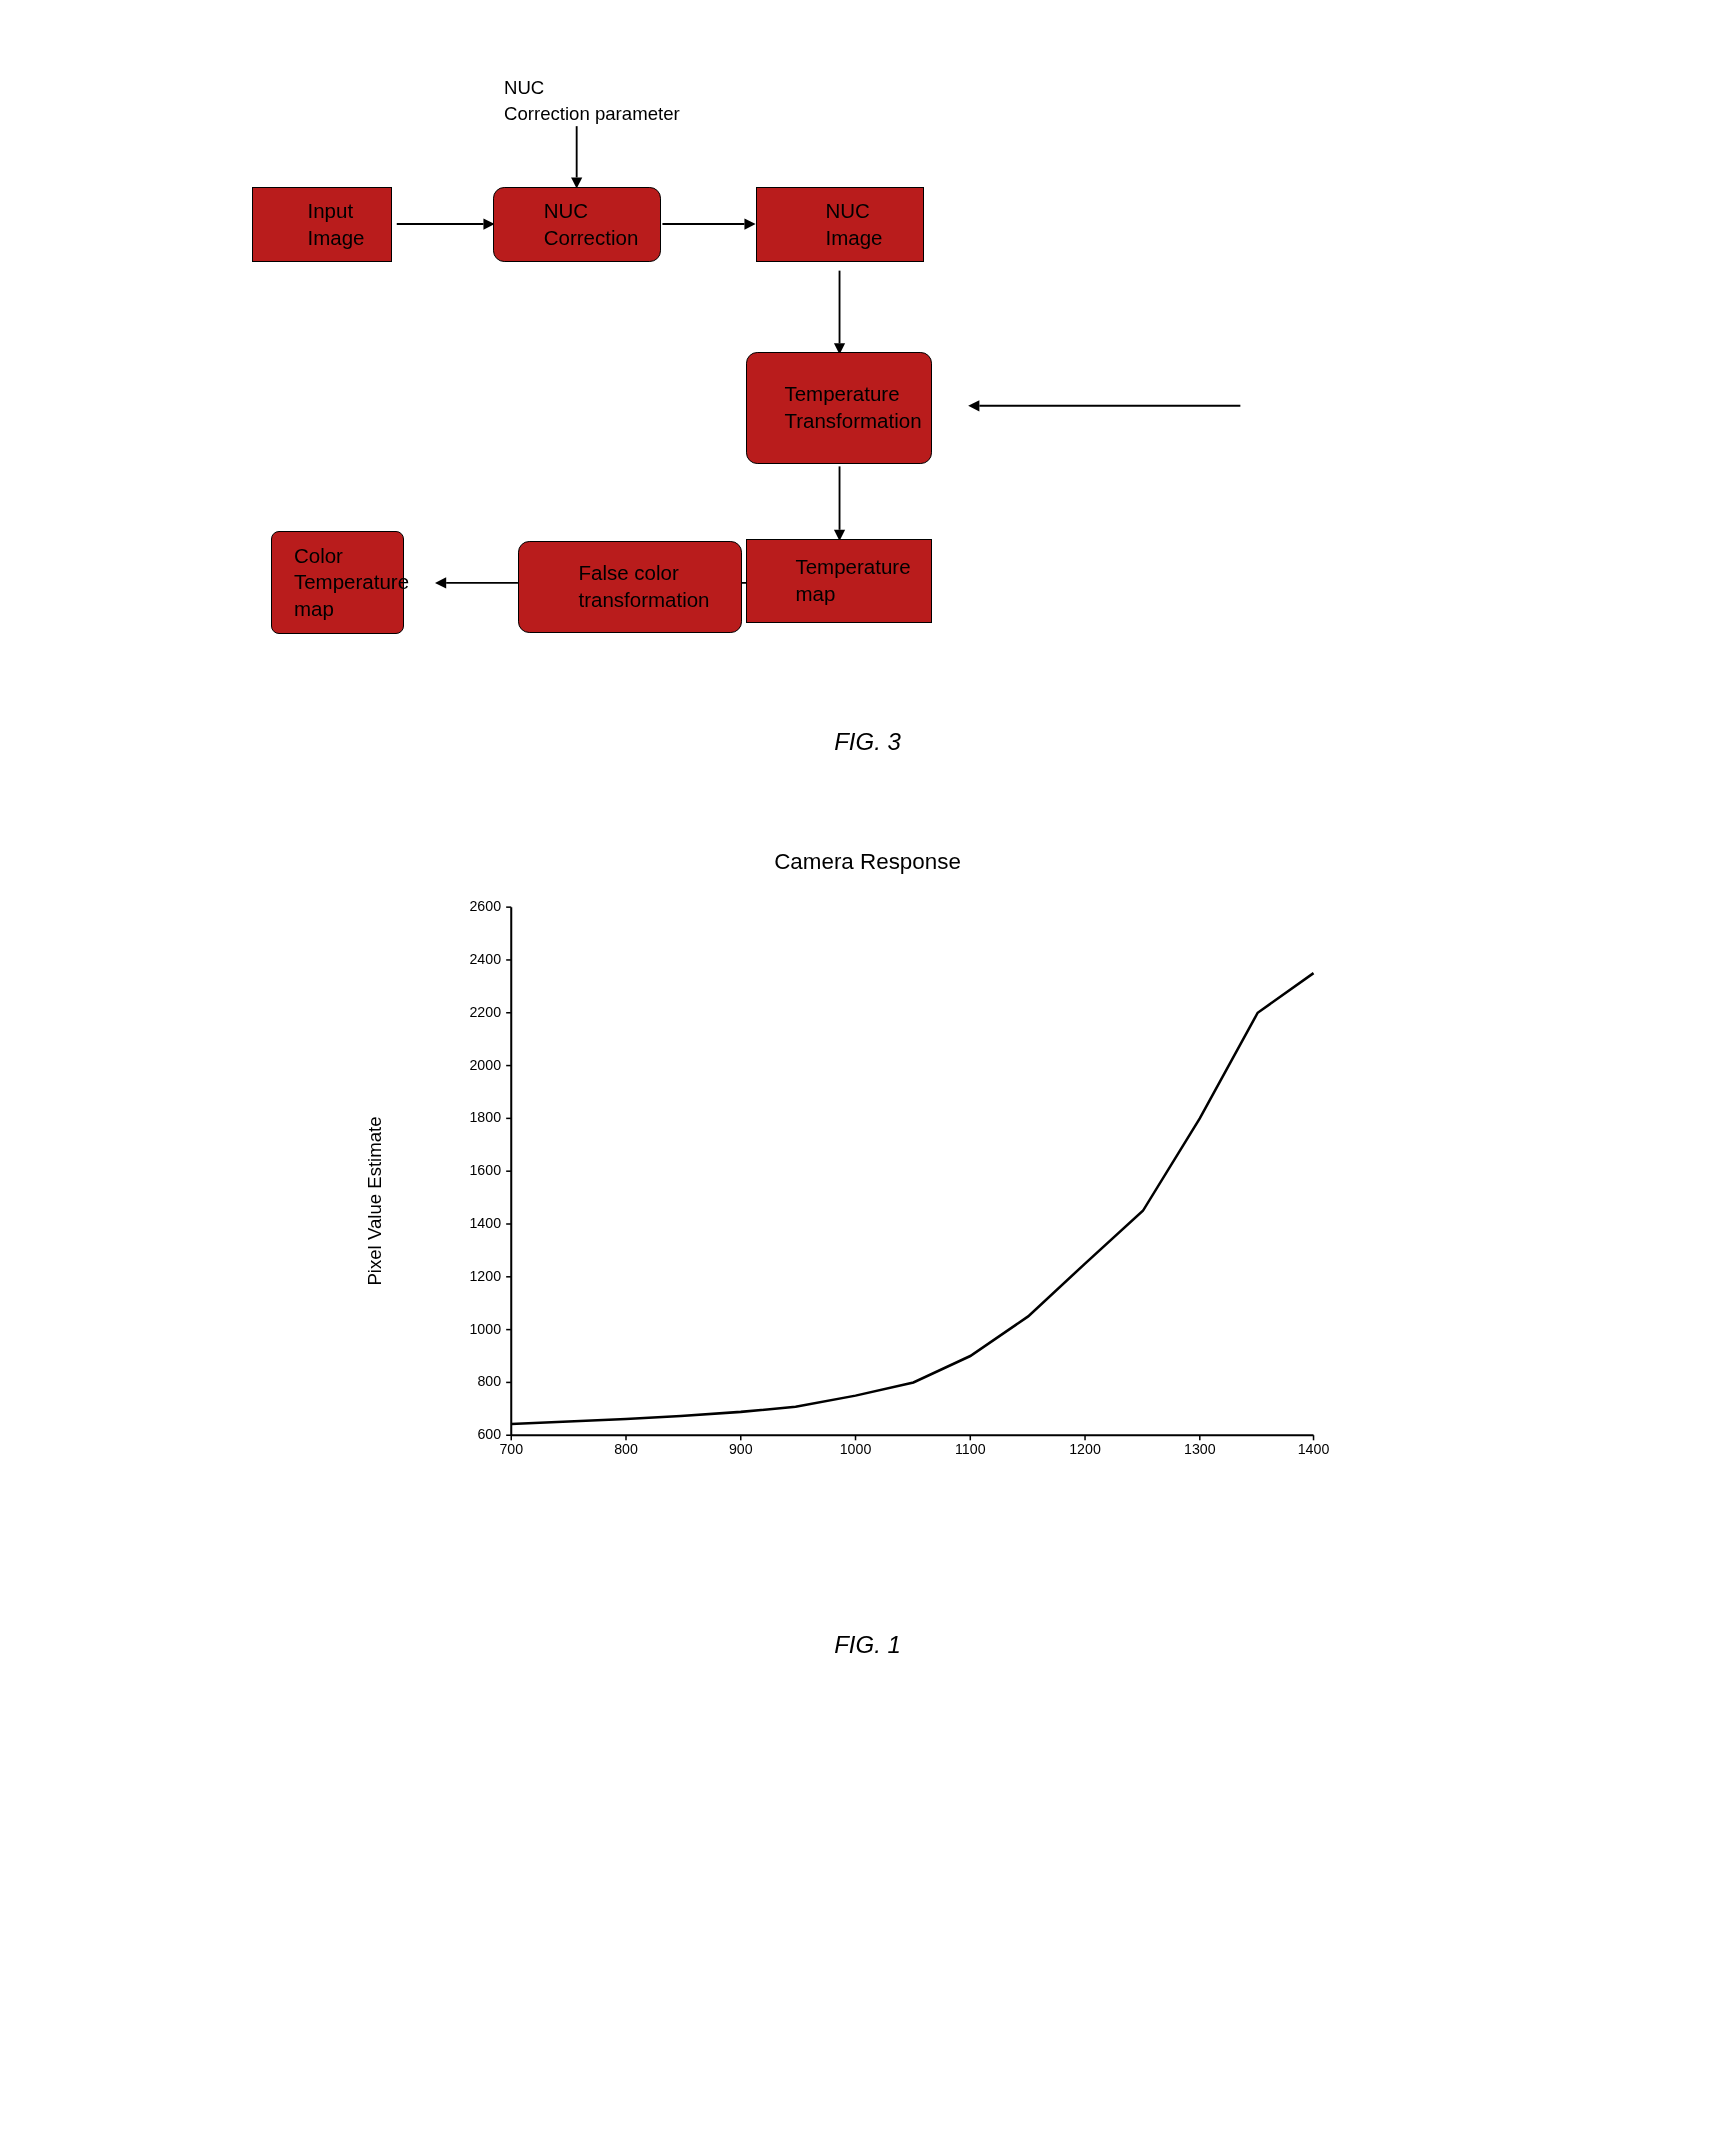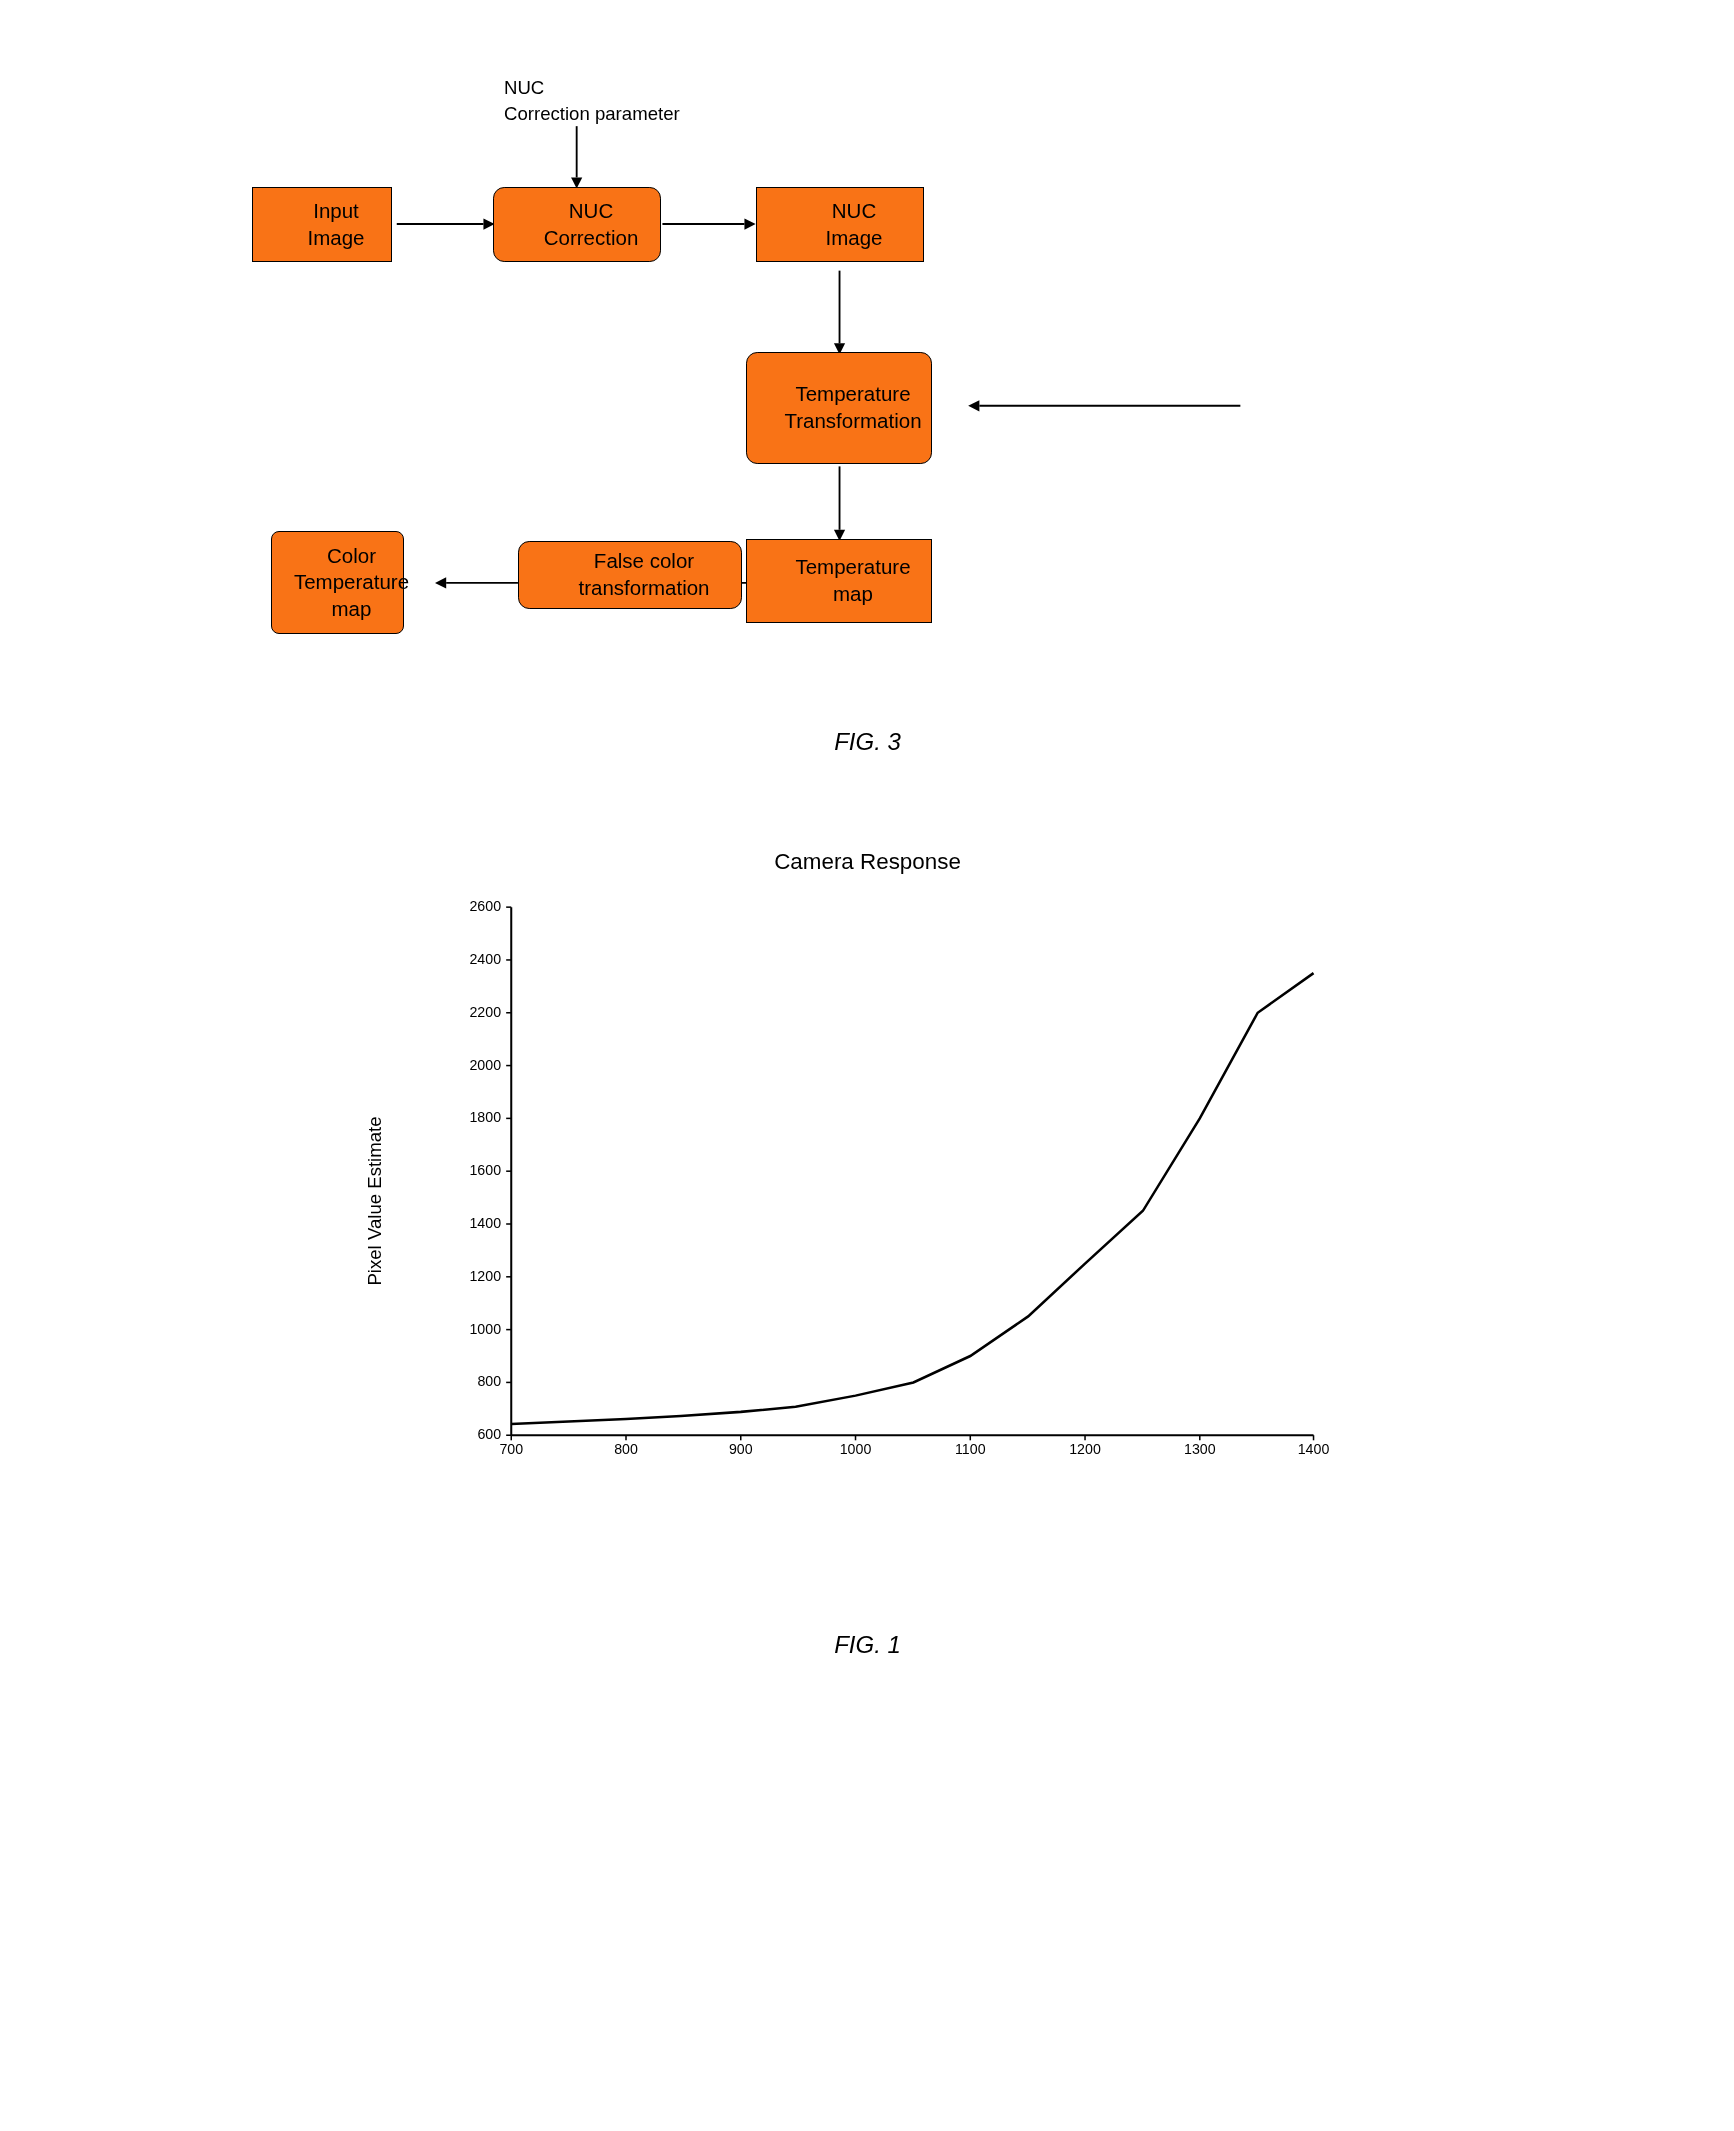--- a/index.html
+++ b/index.html
@@ -35,24 +35,23 @@
       height: 653px;
     }
 
     
     .box {
       position: absolute;
       border: 1.9px solid #000;
       display: flex;
       align-items: center;
       justify-content: center;
-      text-align: center;
       font-size: 20.5px;
       line-height: 1.3;
-      background: #f97316;
+      background: #b91c1c;
       padding-left: 28px;
     }
 
     .box-rounded {
       border-radius: 11.2px;
     }
 
     
     .arrows-svg {
       position: absolute;
@@ -181,21 +180,21 @@
       </div>
 
       <div class="box box-rounded" style="left:531px; top:296px; width:186px; height:112px;">
         <span>Temperature<br>Transformation</span>
       </div>
 
       <div class="box" style="left:531px; top:483px; width:186px; height:84px;">
         <span>Temperature<br>map</span>
       </div>
 
-      <div class="box box-rounded" style="left:303px; top:485px; width:224px; height:68px;">
+      <div class="box box-rounded" style="left:303px; top:485px; width:224px; height:92px;">
         <span>False color<br>transformation</span>
       </div>
 
       <div class="box" style="left:56px; top:475px; width:133px; height:103px;border-radius:8px;">
         <span>Color<br>Temperature<br>map</span>
       </div>
 
       <div class="annotation" style="left:289px; top:18.6px;">
         <span>NUC<br>Correction parameter</span>
       </div>

